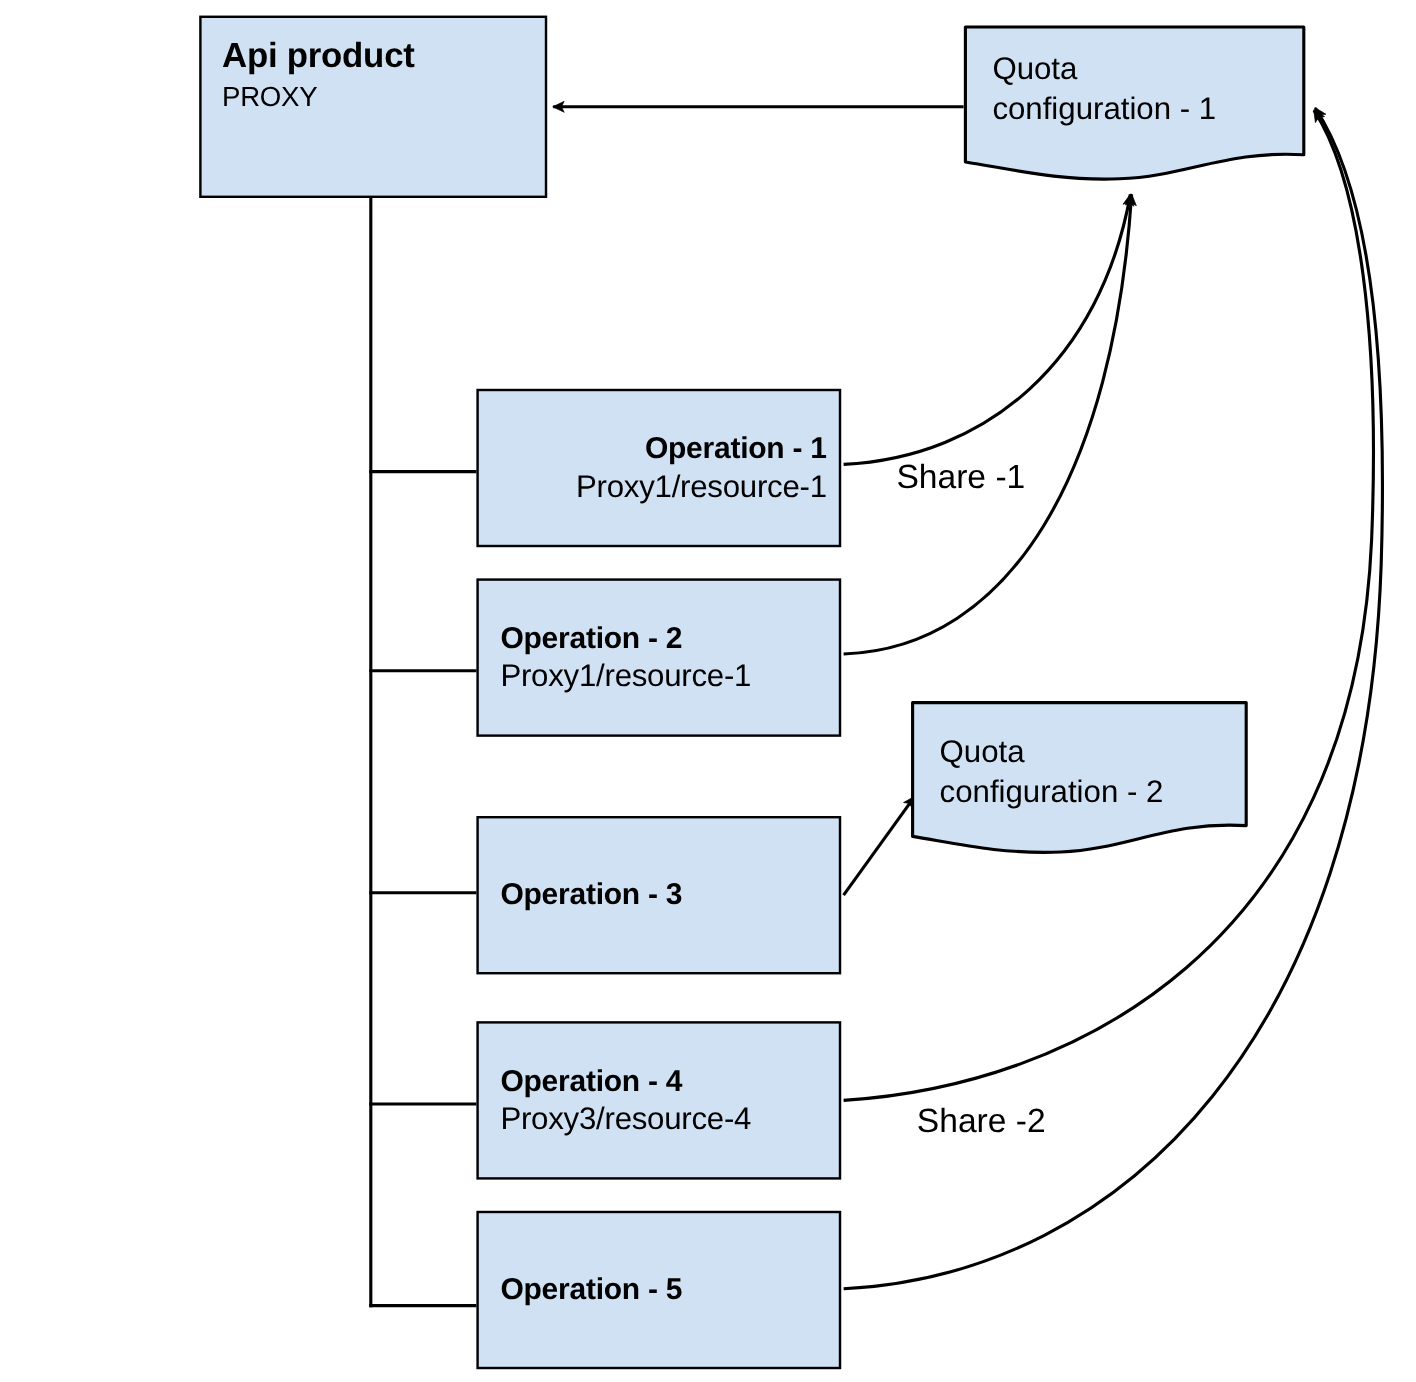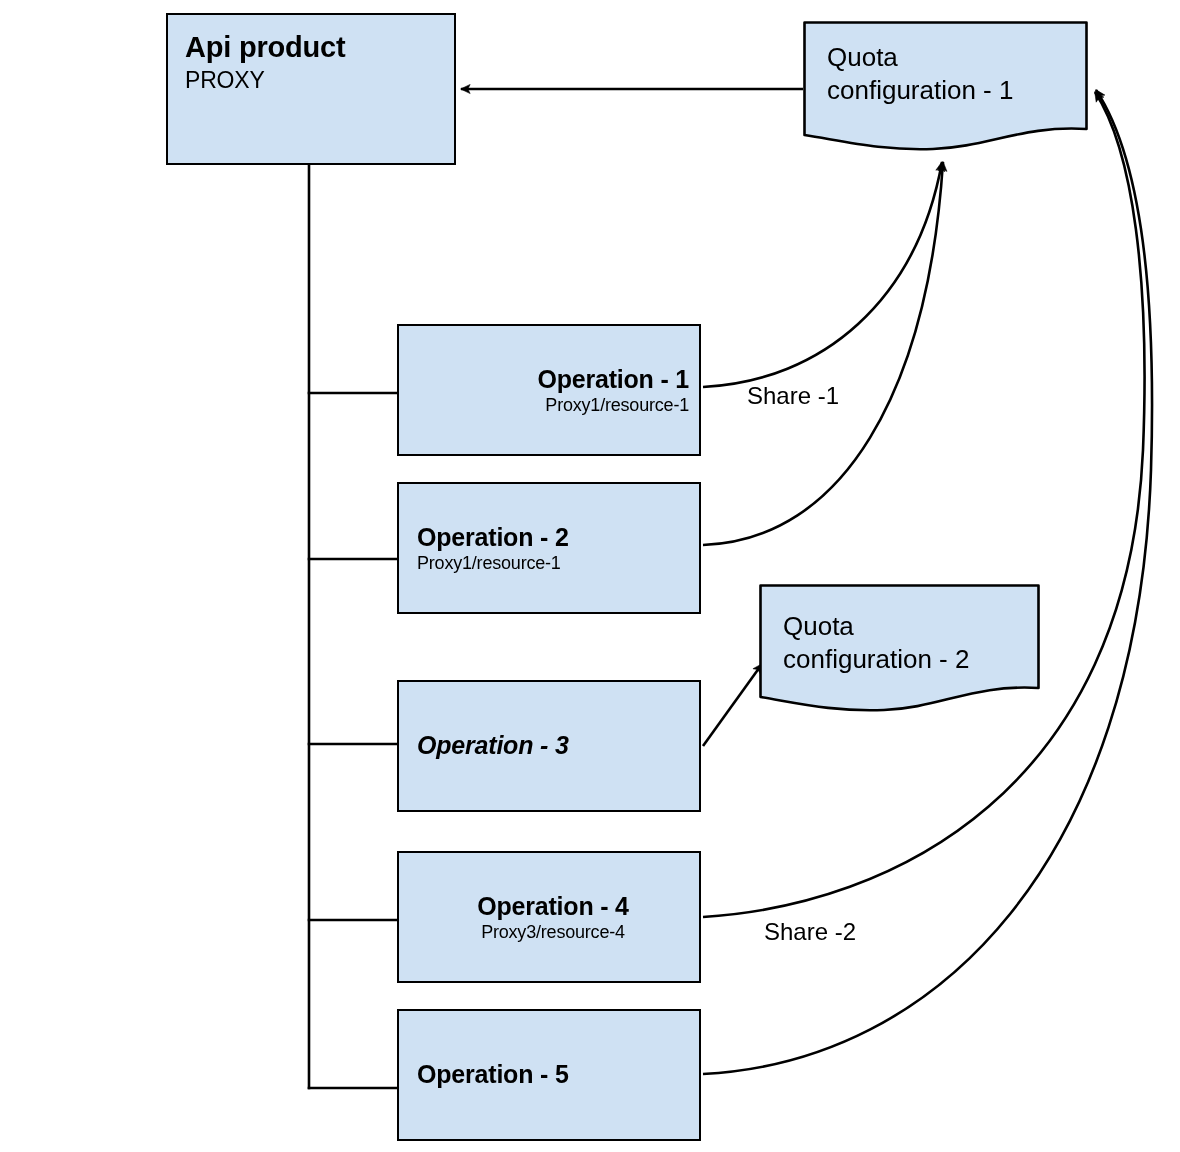--- a/index.html
+++ b/index.html
@@ -84,26 +84,26 @@
     width: 304px;
     height: 132px;
     left: 364px;
   }
   .op .inner {
     left: 18px;
     top: 50%;
     transform: translateY(-50%);
   }
   .op .n-title { font-size: 25px; }
-  .op .n-sub   { font-size: 18px; }
+  .op .n-sub   { font-size: 26px; }
 
   #node-op-1 { top: 324px; text-align: right; }
   #node-op-2 { top: 482px; }
-  #node-op-3 { top: 680px; font-style: italic; }
-  #node-op-4 { top: 851px; text-align: center; }
+  #node-op-3 { top: 680px; }
+  #node-op-4 { top: 851px; }
   #node-op-5 { top: 1009px; }
 
   
   .doc {
     position: absolute;
     background: transparent;
     border: none;
   }
   .doc svg {
     position: absolute;
@@ -130,21 +130,21 @@
     left: 726px;
     top: 584px;
     width: 281px;
     height: 130px;
   }
   #node-quota-2 .doc-text { top: 26px; }
 
   
   .edge-label {
     position: absolute;
-    font-size: 24px;
+    font-size: 28px;
     color: #000000;
     white-space: nowrap;
     letter-spacing: 0px;
   }
   #label-share-1 { left: 714px; top: 382px; }
   #label-share-2 { left: 731px; top: 918px; }
 </style>
 </head>
 <body>
 

